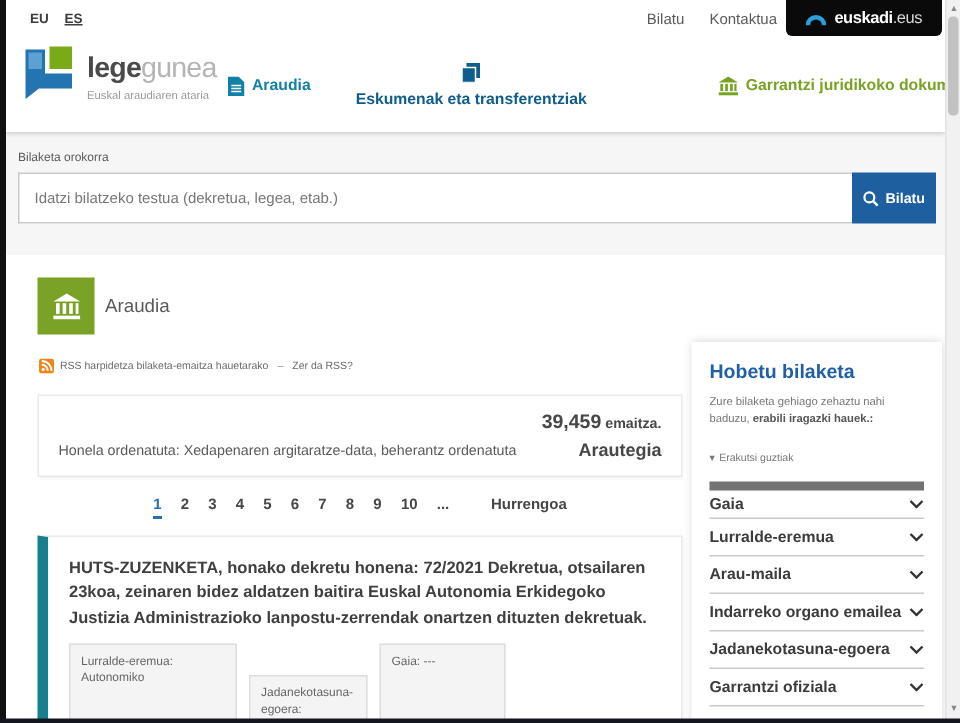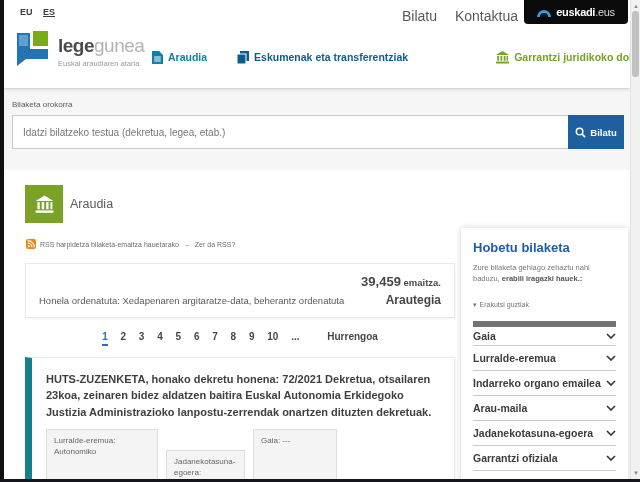--- a/index.html
+++ b/index.html
@@ -15,39 +15,39 @@
   .scrollbar { position:absolute; top:0; right:0; width:10px; height:482px; background:#f1f1f1; border-left:1px solid #e2e2e2; z-index:55; }
   .sb-arrow { position:absolute; left:0; width:10px; height:10px; font-size:6px; color:#8a8a8a; text-align:center; line-height:10px; }
   .sb-up { top:1px; } .sb-down { bottom:4px; }
   .sb-thumb { position:absolute; left:1px; top:11px; width:7px; height:66px; background:#c2c2c2; border-radius:3px; }
 
   
   .topbar { position:absolute; left:4px; top:0; width:626px; height:26px; background:#fff; }
   .lang { position:absolute; left:8px; top:7px; font-size:9px; font-weight:bold; color:#3c3c3c; }
   .lang a { color:#3c3c3c; text-decoration:underline; margin-left:8px; cursor:pointer; }
   .lang .cur { text-decoration:none; }
-  .top-links { position:absolute; right:112px; top:8px; font-size:14px; color:#5a5a5a; }
+  .top-links { position:absolute; right:112px; top:8px; font-size:10px; color:#5a5a5a; }
   .top-links span { margin-left:14px; cursor:pointer; }
   .euskadi { position:absolute; right:2px; top:0; width:104px; height:24px; background:#0a0a0a; border-radius:0 0 4px 4px; display:flex; align-items:center; justify-content:center; gap:5px; cursor:pointer; }
   .arc { width:14px; height:7px; border:3.5px solid #2a9fd8; border-bottom:none; border-radius:8px 8px 0 0; margin-top:2px; }
   .eusk-txt { font-size:11px; color:#fff; font-weight:bold; letter-spacing:-0.3px; }
   .eusk-txt i { font-style:normal; font-weight:normal; color:#d8d8d8; }
 
   
   .header { position:absolute; left:4px; top:26px; width:626px; height:62px; background:#fff; box-shadow:0 2px 3px rgba(0,0,0,0.10); z-index:5; }
   .logo { position:absolute; left:10px; top:3px; display:flex; cursor:pointer; }
   .logo-icon { width:36px; height:38px; }
   .logo-text { margin-left:8px; padding-top:7px; }
   .logo-word { font-size:19px; letter-spacing:-0.5px; color:#b4b4b4; line-height:1; }
   .logo-word b { color:#4a4a4a; }
   .logo-tag { font-size:7.5px; color:#9a9a9a; margin-top:4px; }
   .nav { position:absolute; left:148px; top:0; right:4px; height:62px; display:flex; align-items:center; }
   .nav-item { display:flex; align-items:center; gap:5px; font-size:10.5px; font-weight:bold; cursor:pointer; white-space:nowrap; }
   .nav-item.n0 { color:#1080a6; margin-right:30px; }
-  .nav-item.n1 { color:#0e5d8c; margin-right:88px; }
+  .nav-item.n1 { color:#0e5d8c; margin-right:88px;flex-direction:column; }
   .nav-item.n2 { color:#76a321; }
 
   
   .search-strip { position:absolute; left:4px; top:88px; width:626px; height:82px; background:#f6f6f6; border-top:1px solid #ececec; }
   .search-label { position:absolute; left:8px; top:11px; font-size:8px; color:#5a5a5a; }
   .search-row { position:absolute; left:8px; top:26px; right:6px; height:34px; display:flex; }
   .search-input { flex:1; height:34px; border:1px solid #c9c9c9; border-right:none; background:#fff; font-size:10px; color:#555; padding:0 10px; font-family:"Liberation Sans", sans-serif; outline:none; }
   .search-input::placeholder { color:#777; }
   .search-btn { width:56px; height:34px; background:#1e5fa0; color:#fff; border:none; font-size:9.5px; font-weight:bold; display:flex; align-items:center; justify-content:center; gap:4px; cursor:pointer; font-family:"Liberation Sans", sans-serif; }
 
@@ -240,27 +240,27 @@
             <polyline points="1,1 5,5 9,1" fill="none" stroke="#333" stroke-width="1.6"></polyline>
           </svg>
       </div>
       <div class="filter-row">
         <span class="filter-label">Lurralde-eremua</span>
         <svg class="chev" viewBox="0 0 10 6">
             <polyline points="1,1 5,5 9,1" fill="none" stroke="#333" stroke-width="1.6"></polyline>
           </svg>
       </div>
       <div class="filter-row">
+        <span class="filter-label">Arau-maila</span>
+        <svg class="chev" viewBox="0 0 10 6">
+            <polyline points="1,1 5,5 9,1" fill="none" stroke="#333" stroke-width="1.6"></polyline>
+          </svg>
+      </div>
+      <div class="filter-row">
         <span class="filter-label">Indarreko organo emailea</span>
-        <svg class="chev" viewBox="0 0 10 6">
-            <polyline points="1,1 5,5 9,1" fill="none" stroke="#333" stroke-width="1.6"></polyline>
-          </svg>
-      </div>
-      <div class="filter-row">
-        <span class="filter-label">Arau-maila</span>
         <svg class="chev" viewBox="0 0 10 6">
             <polyline points="1,1 5,5 9,1" fill="none" stroke="#333" stroke-width="1.6"></polyline>
           </svg>
       </div>
       <div class="filter-row">
         <span class="filter-label">Jadanekotasuna-egoera</span>
         <svg class="chev" viewBox="0 0 10 6">
             <polyline points="1,1 5,5 9,1" fill="none" stroke="#333" stroke-width="1.6"></polyline>
           </svg>
       </div>

